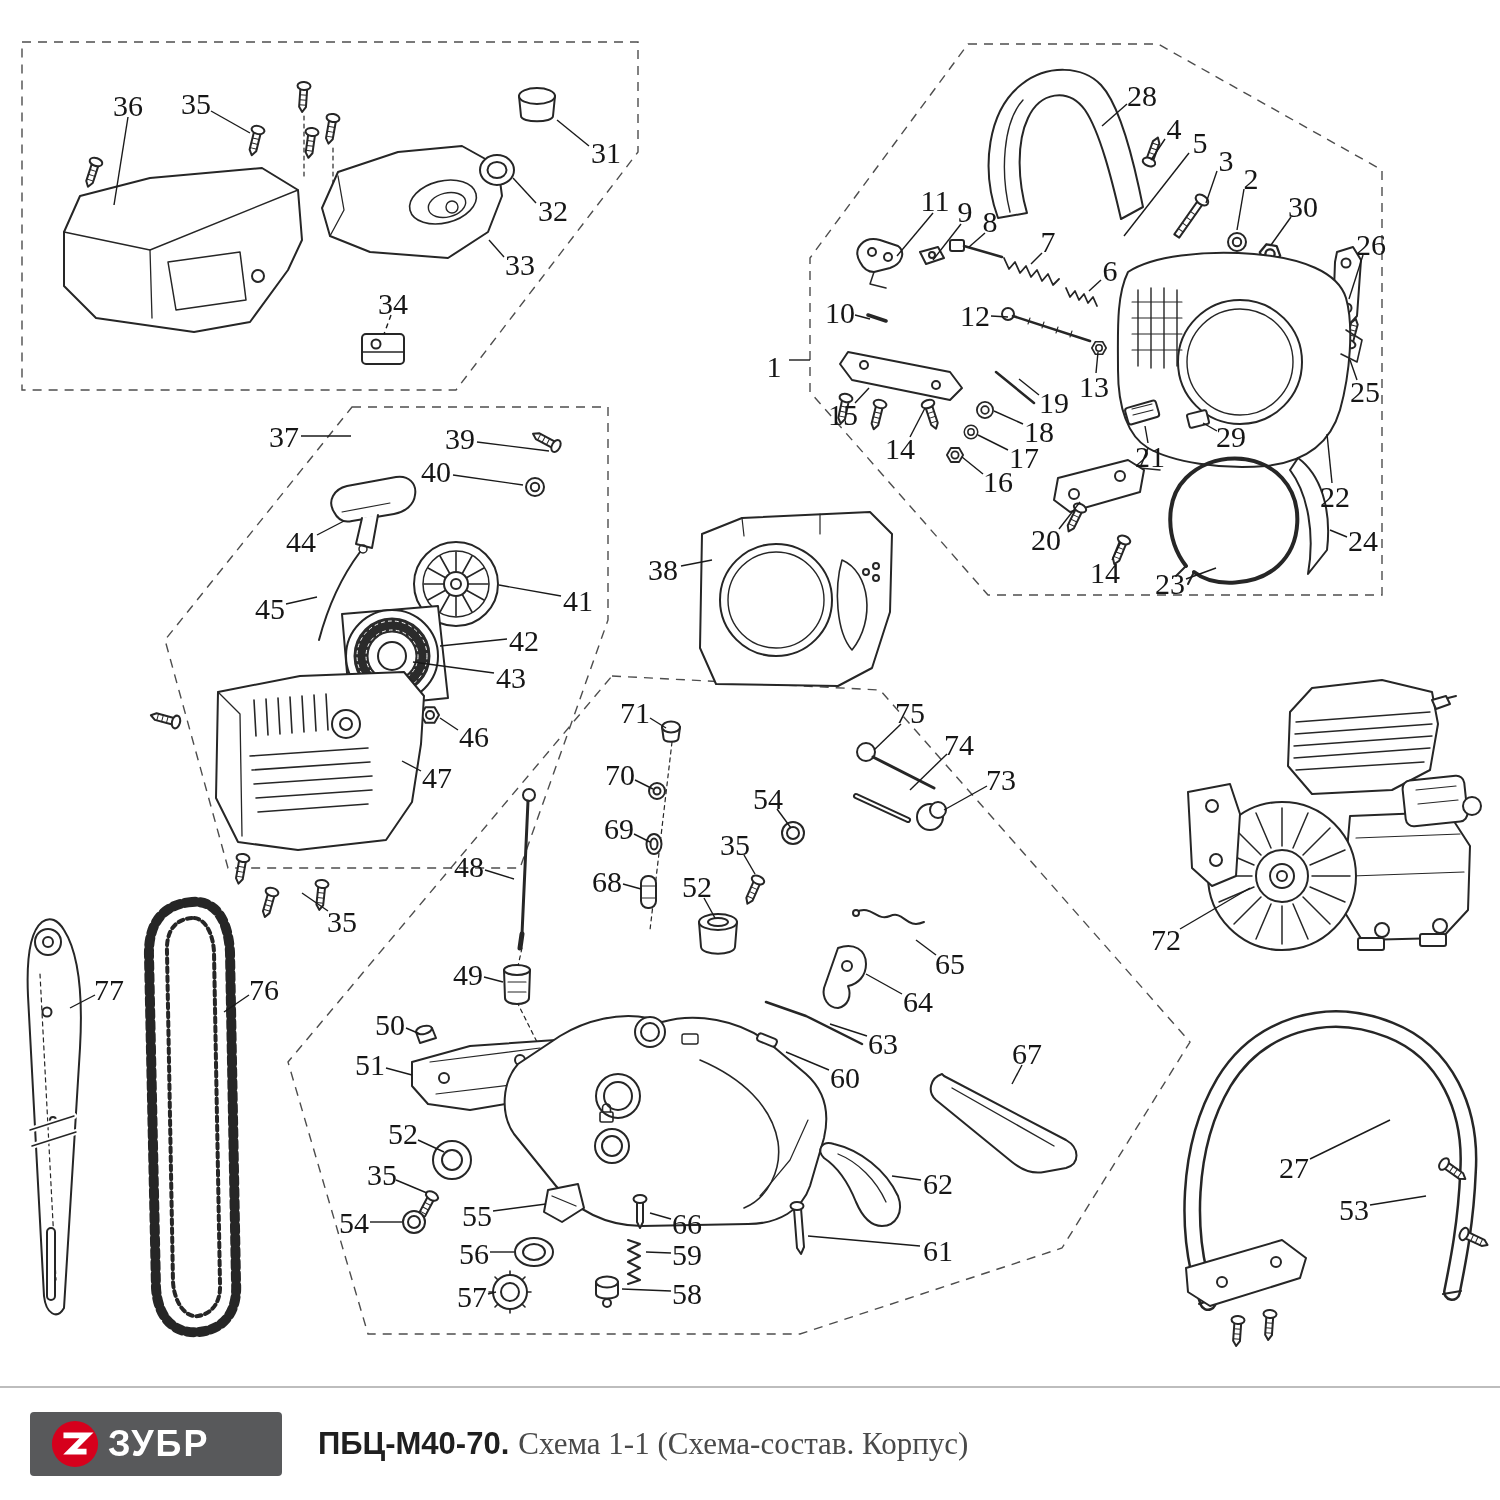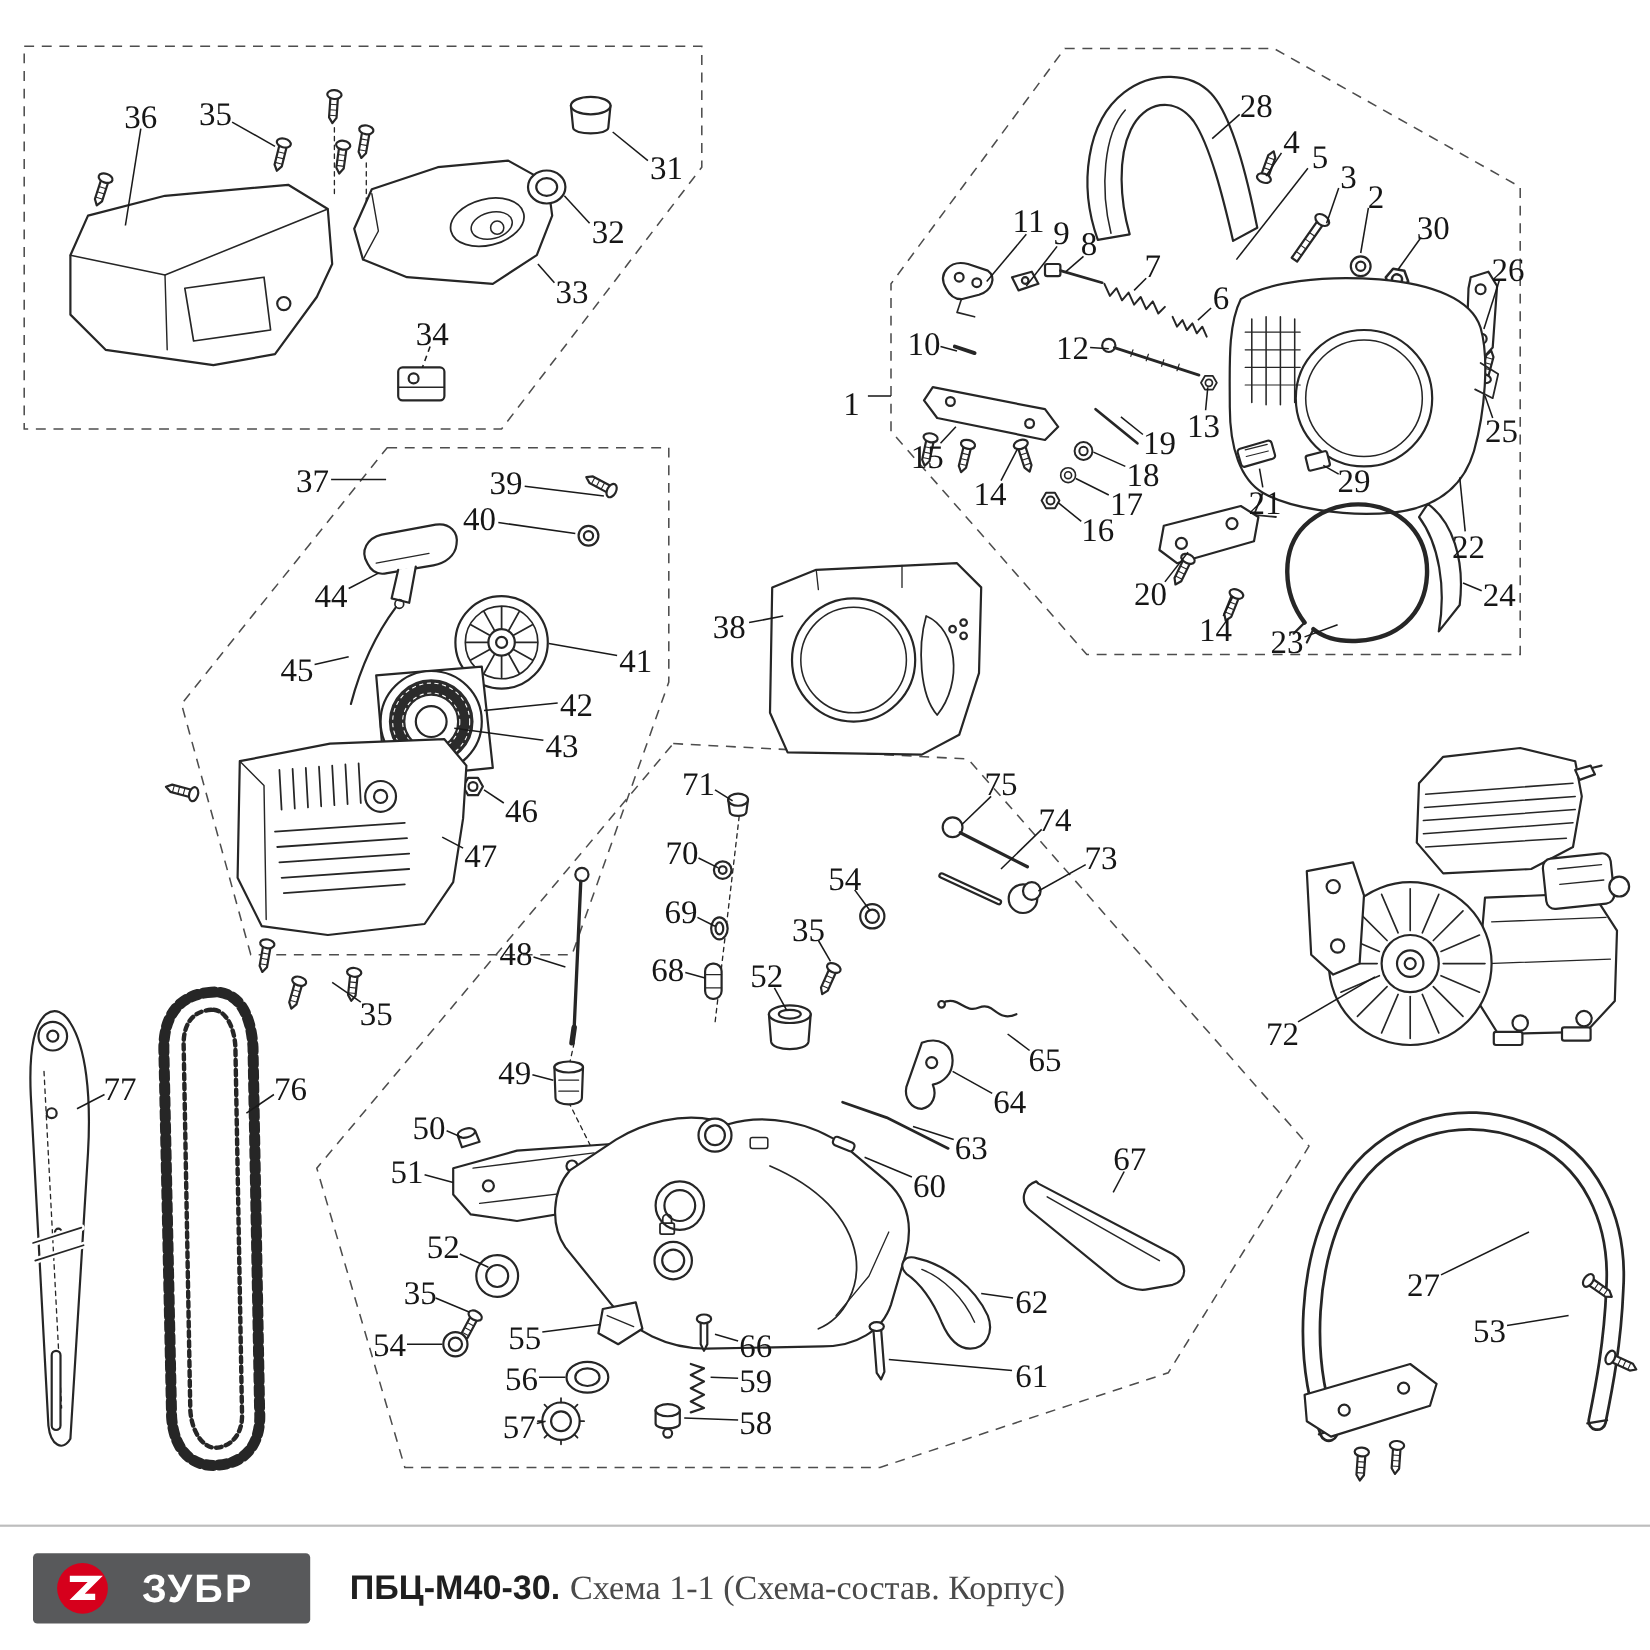--- a/index.html
+++ b/index.html
@@ -7,21 +7,21 @@
         font-family:"Liberation Sans",sans-serif;}
   .diagram{position:absolute;top:0;left:0;}
   svg text.plabel{font-family:"Liberation Serif",serif;font-size:30px;fill:#161616;text-anchor:middle;}
   svg .leader{stroke:#1a1a1a;stroke-width:1.4;}
   svg .leader.dashed{stroke-dasharray:5 4;}
   svg .region{fill:none;stroke:#4d4d4d;stroke-width:1.4;stroke-dasharray:9 7;}
   svg .thin-dash{stroke-dasharray:4 4;stroke-width:1.2;fill:none;}
   .footer{position:absolute;left:0;bottom:0;width:1500px;height:114px;box-sizing:border-box;
           border-top:2px solid #bdbdbd;display:flex;align-items:center;padding-left:30px;gap:36px;}
   .brand-box{height:64px;min-width:212px;background:#58595b;border-radius:4px;display:flex;
-             align-items:center;padding:0 20px;gap:29px;}
+             align-items:center;padding:0 20px;gap:8px;}
   .brand-text{color:#fff;font-weight:bold;font-size:36px;letter-spacing:2px;}
   .doc-title{font-size:31px;color:#3c3c3c;}
   .doc-title .code{font-weight:bold;color:#1f1f1f;}
   .doc-title .rest{margin-left:9px;color:#4a4a4a;font-family:Liberation Serif, serif;}
 </style>
 </head>
 <body>
 
 <div class="page">
 
@@ -518,17 +518,17 @@
 
 <div class="footer">
   <div class="brand-box">
     <svg width="50" height="50" viewBox="0 0 52 52">
       <circle cx="26" cy="26" r="24" fill="#d6001c"></circle>
       <path d="M14,17 h24 l-17,17 h17" stroke="#fff" stroke-width="6" fill="none"></path>
     </svg>
     <span class="brand-text">ЗУБР</span>
   </div>
   <div class="doc-title">
-    <span class="code">ПБЦ-М40-30.</span><span class="rest">Схема 1-1 (Схема-состав. Корпус)</span>
+    <span class="code">ПБЦ-М40-70.</span><span class="rest">Схема 1-1 (Схема-состав. Корпус)</span>
   </div>
 </div>
 
 </div>
 
 </body></html>

